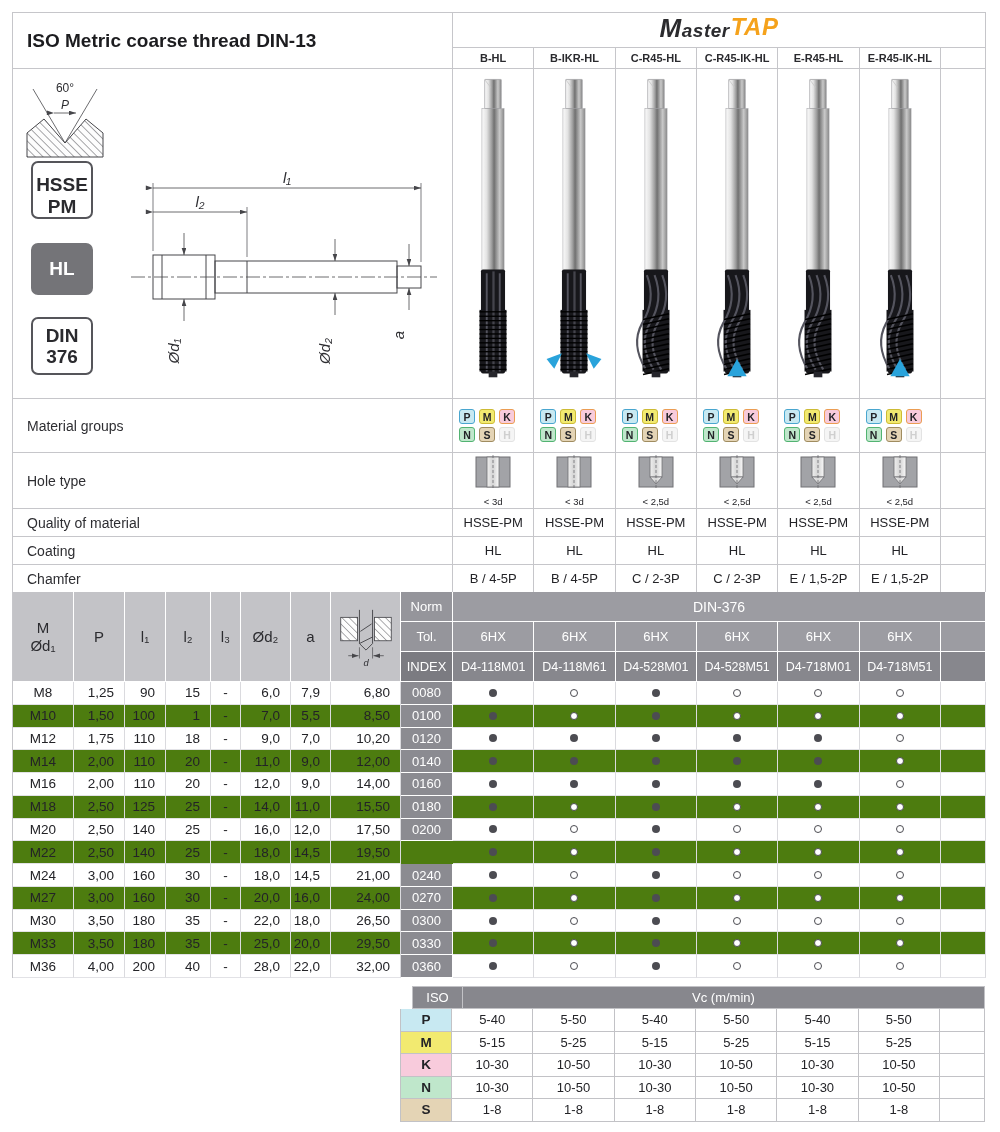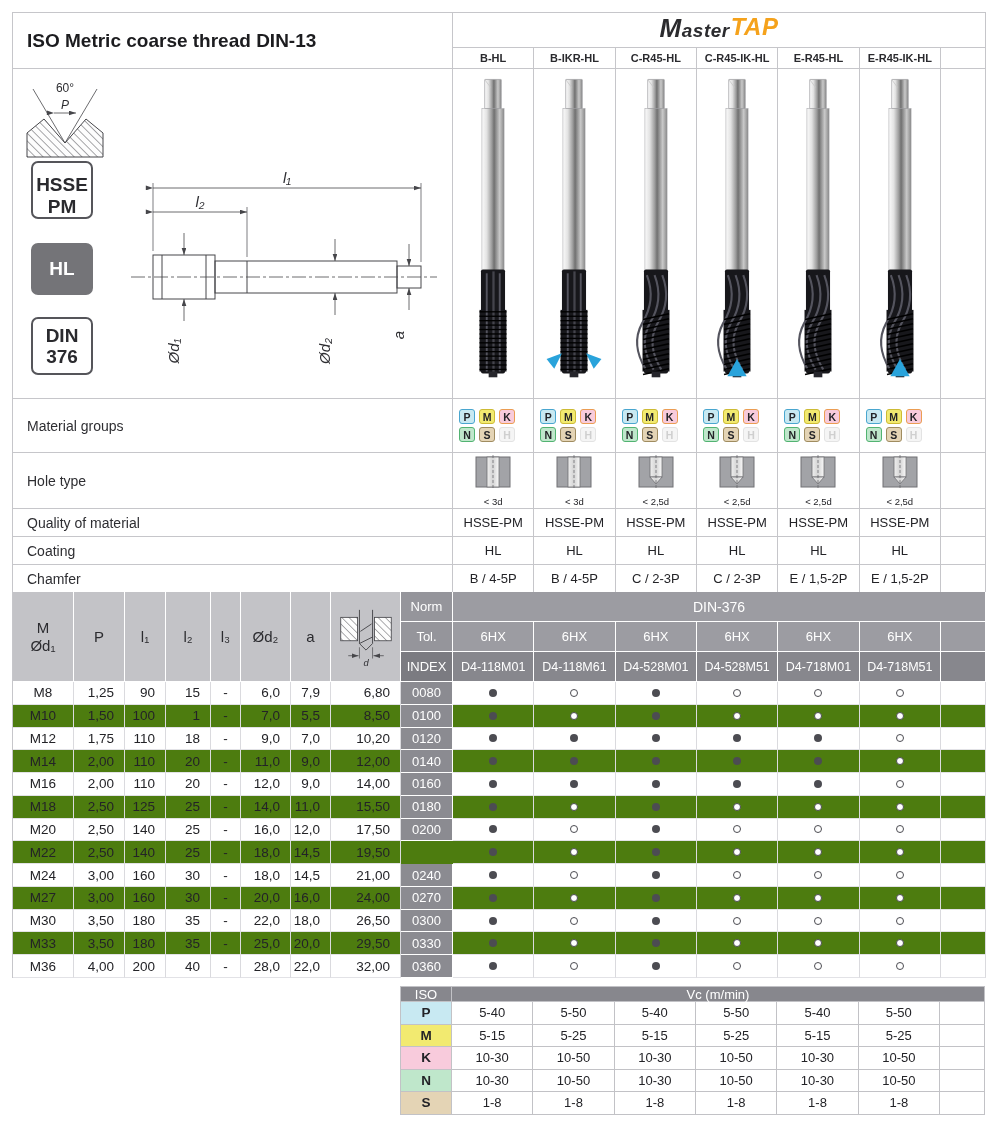--- a/index.html
+++ b/index.html
@@ -52,21 +52,21 @@
   .drow{display:flex;height:22.77px;background:#fff;}
   .drow.z{background:#4d7c0f;}
   .dc{display:flex;align-items:center;justify-content:center;font-size:13.5px;box-sizing:border-box;
     border-right:1px solid #dadade;border-bottom:1px solid #e2e2e6;color:#232327;}
   .dc.num{justify-content:flex-end;padding-right:10px;}
   .dc.idx{background:#8b8b91;color:#fff;font-size:13px;border-right:1px solid #fff;border-bottom:1px solid #fff;justify-content:center;padding:0;}
   .dot{width:8px;height:8px;border-radius:50%;background:#4c4c52;}
   .dot.open{background:#fff;border:1.6px solid #4c4c52;width:6px;height:6px;}
   
   .vc-table{position:absolute;left:400px;top:986px;width:585px;background:#fff;}
-  .vc-head{display:flex;height:16px;}
+  .vc-head{display:flex;height:23px;margin-left:12px;}
   .vc-head>div{background:#87878d;color:#fff;font-size:13px;display:flex;align-items:center;justify-content:center;
     border:1px solid #c2c2c6;border-left:none;box-sizing:border-box;}
   .vc-head>div:first-child{border-left:1px solid #c2c2c6;}
   .vcrow{display:flex;height:22.5px;}
   .vcrow>div{display:flex;align-items:center;justify-content:center;font-size:13px;box-sizing:border-box;
     border-right:1px solid #c2c2c6;border-bottom:1px solid #c2c2c6;background:#fff;color:#232327;}
   .vcrow>div:first-child{border-left:1px solid #c2c2c6;font-weight:600;font-size:13.5px;}
 </style>
 </head>
 <body>

